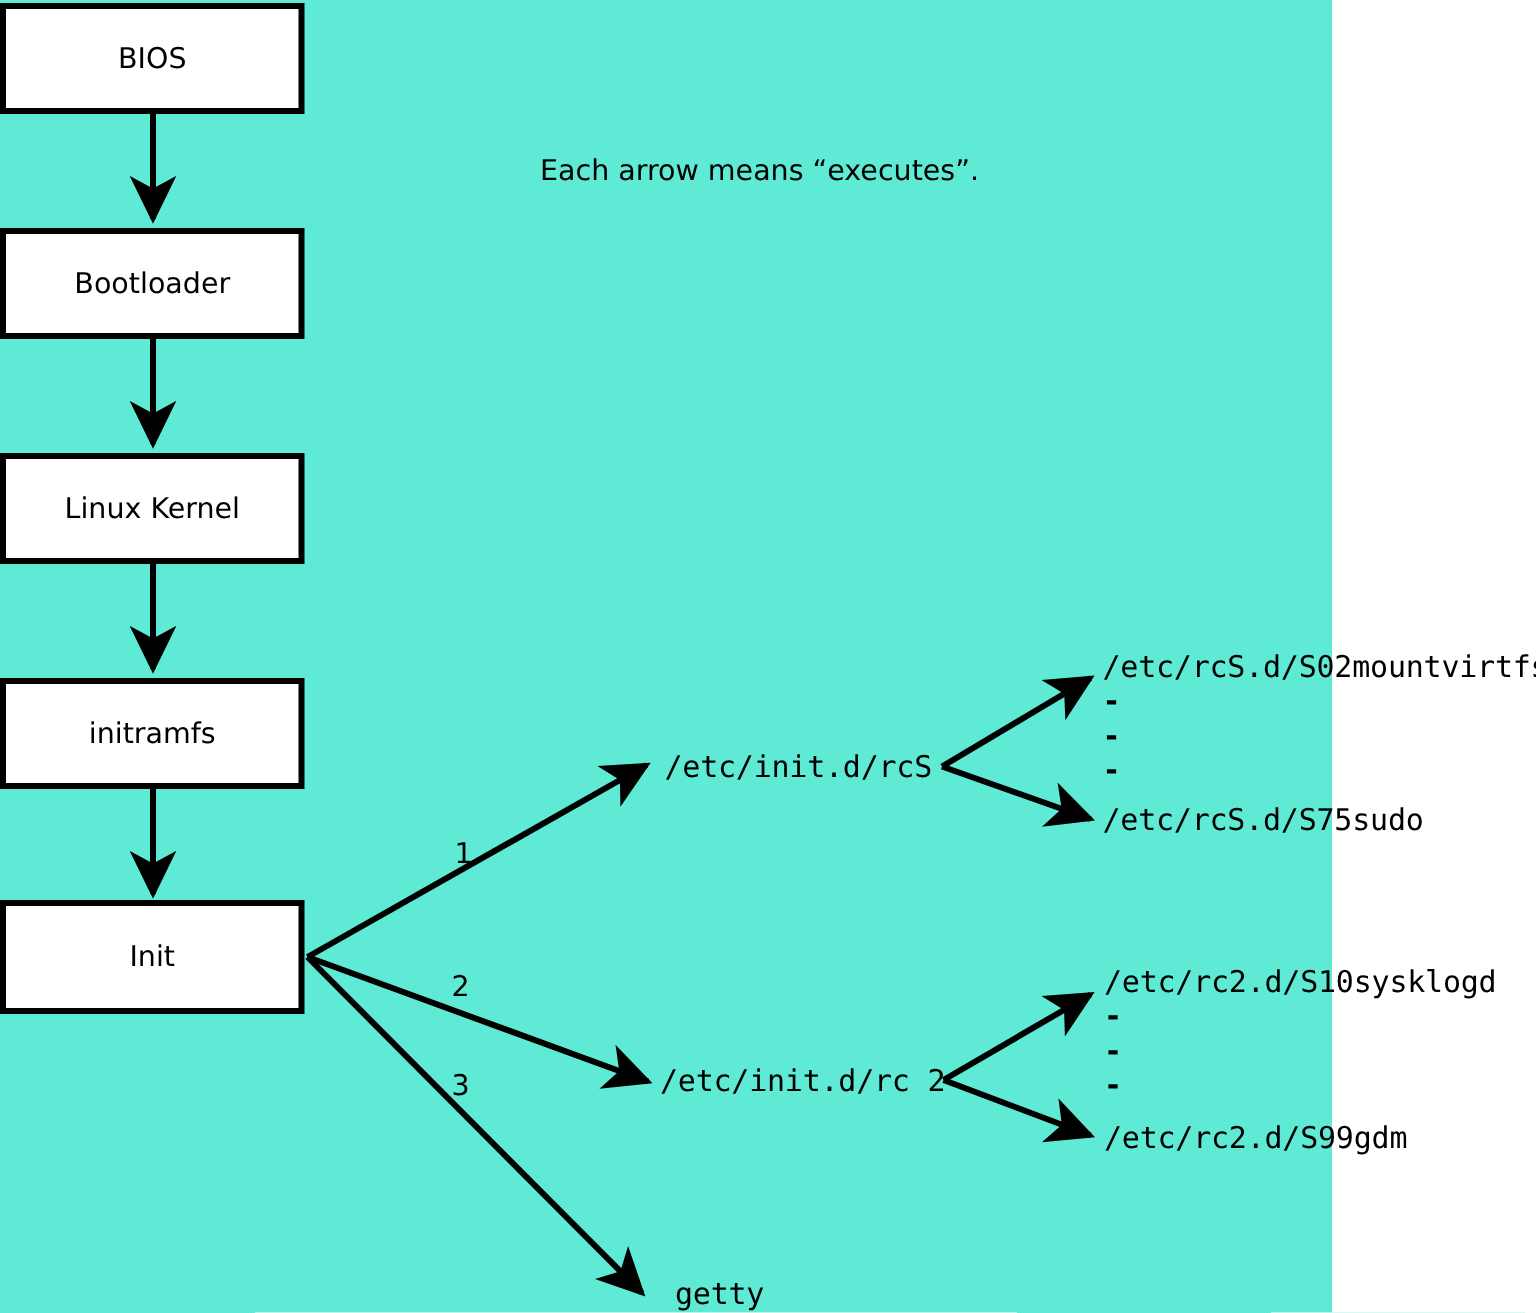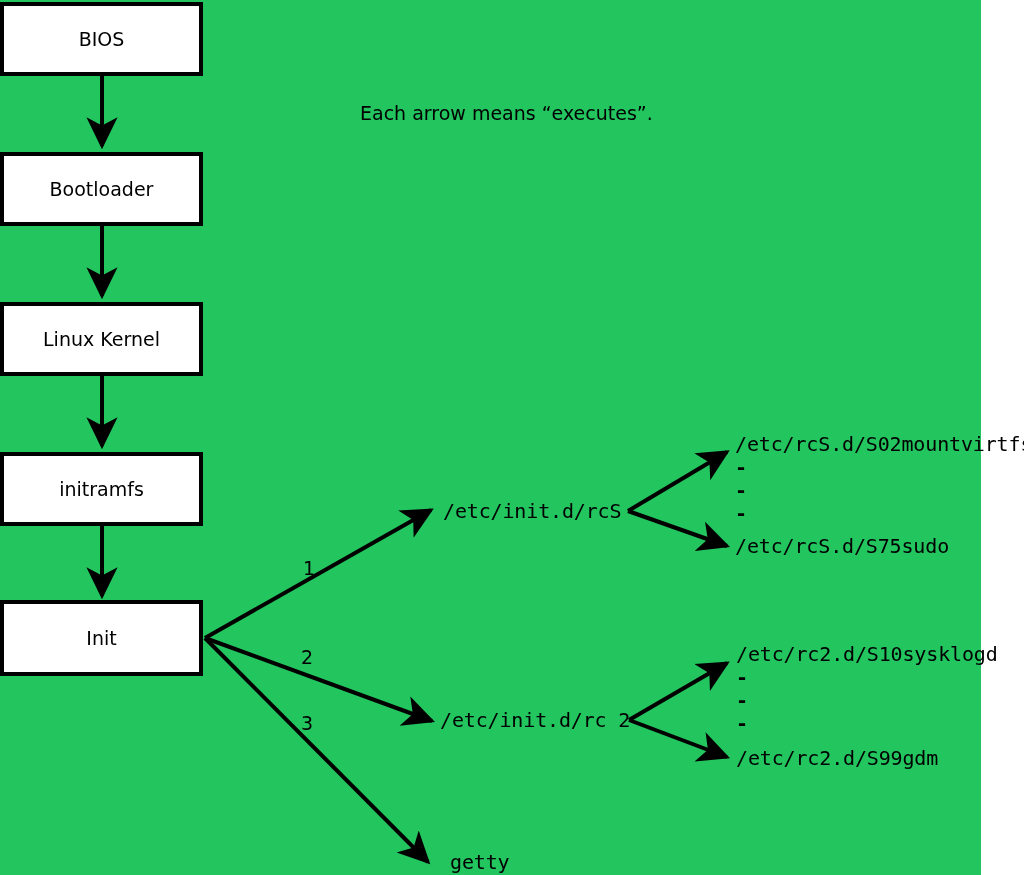--- a/index.html
+++ b/index.html
@@ -9,23 +9,23 @@
     background: #ffffff;
   }
   body {
     width: 1024px;
     height: 875px;
     overflow: hidden;
     font-family: "DejaVu Sans", sans-serif;
   }
   #diagram-root {
     position: relative;
-    width: 981px;
+    width: 888px;
     height: 875px;
-    background: #22c55e;
+    background: #5eead4;
   }
   svg#boot-diagram {
     display: block;
     width: 1024px;
     height: 875px;
   }
   .box-rect {
     fill: #ffffff;
     stroke: #000000;
     stroke-width: 4;

